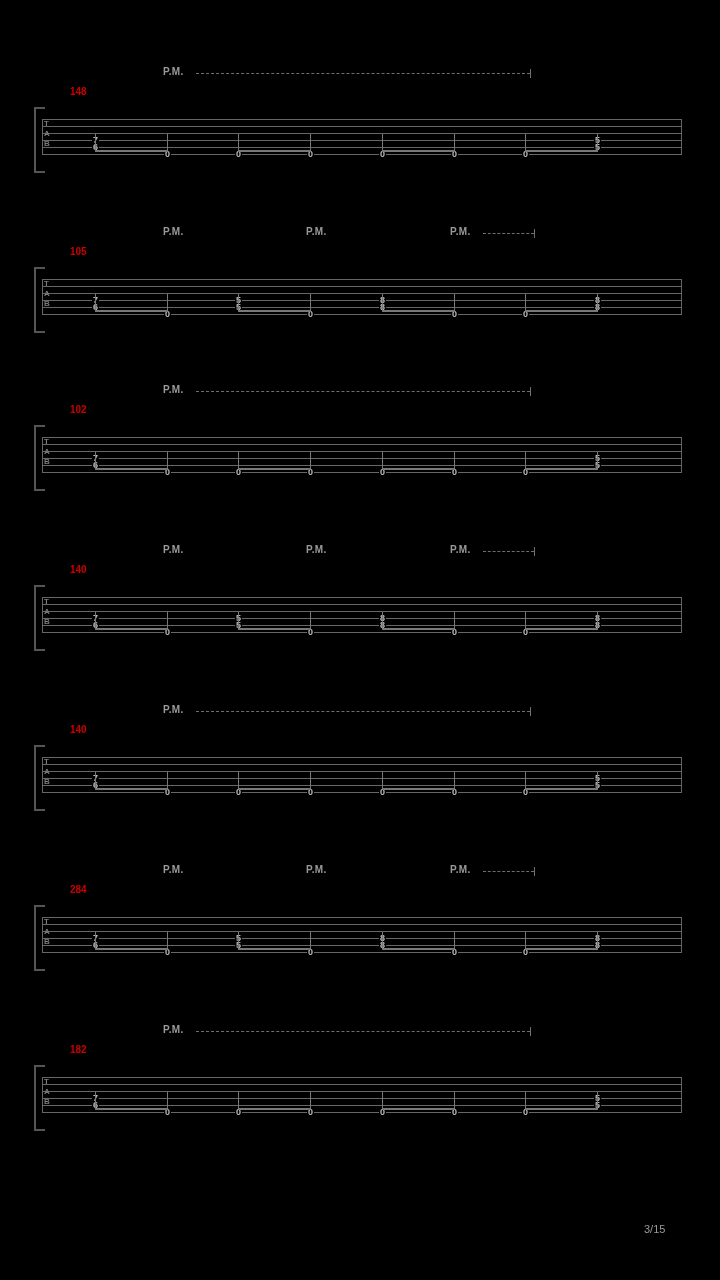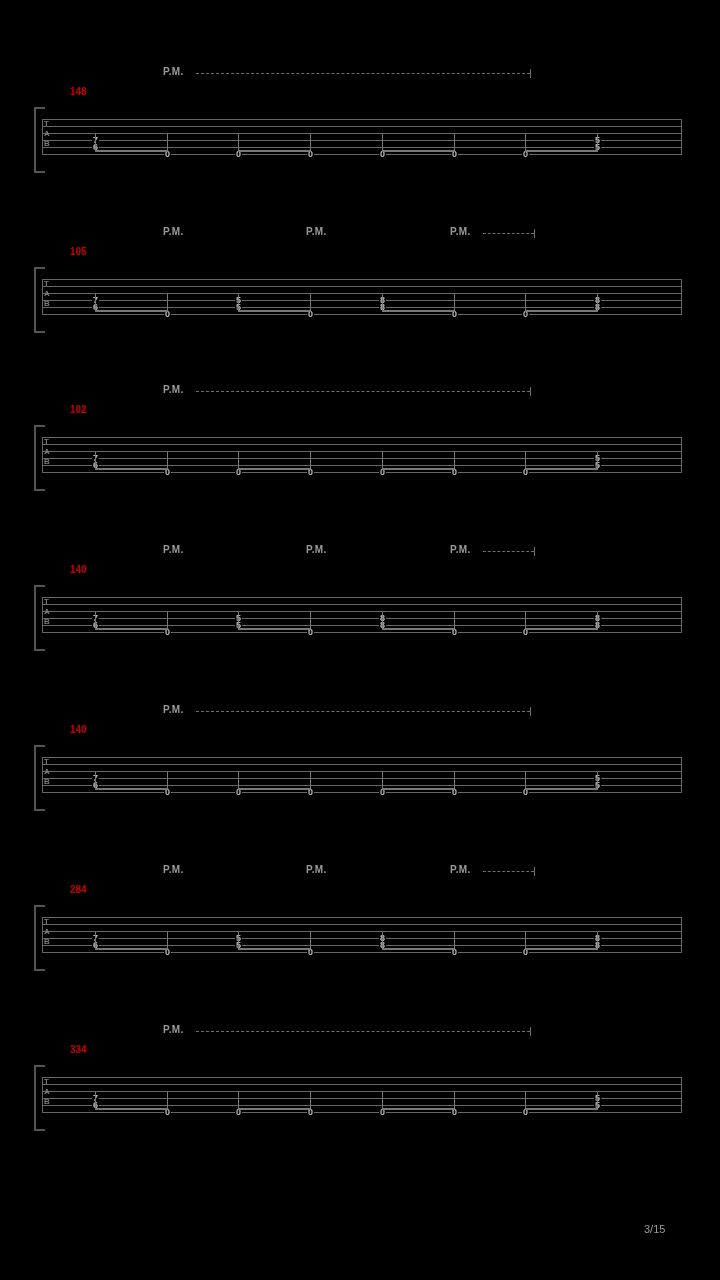--- a/index.html
+++ b/index.html
@@ -464,21 +464,21 @@
         <div class="beamgroup" style="left: 525px; width: 73px; top: 48px;">
           <div class="stem" style="left: 0px;"></div>
           <div class="stem" style="right: 0px;"></div>
           <div class="beam"></div>
         </div>
       </div>
       <div class="system" style="top: 1044px; height: 110px;">
         <div class="pm" style="left: 163px; top: -20px;">P.M.</div>
         <div class="pm-line" style="left: 196px; width: 334px; top: -13px;"></div>
         <div class="pm-end" style="left: 530px; top: -17px;"></div>
-        <div class="measure-num" style="left: 70px; top: 0px;">334</div>
+        <div class="measure-num" style="left: 70px; top: 0px;">182</div>
         <div class="bracket" style="top: 21px;"></div>
         <div class="staff" style="top: 33px; height: 36px;">
           <div class="line" style="top: 0px;"></div>
           <div class="line" style="top: 7px;"></div>
           <div class="line" style="top: 14px;"></div>
           <div class="line" style="top: 21px;"></div>
           <div class="line" style="top: 28px;"></div>
           <div class="line" style="top: 35px;"></div>
           <div class="barline" style="left: 0px; height: 36px;"></div>
           <div class="barline" style="left: 639px; height: 36px;"></div>

